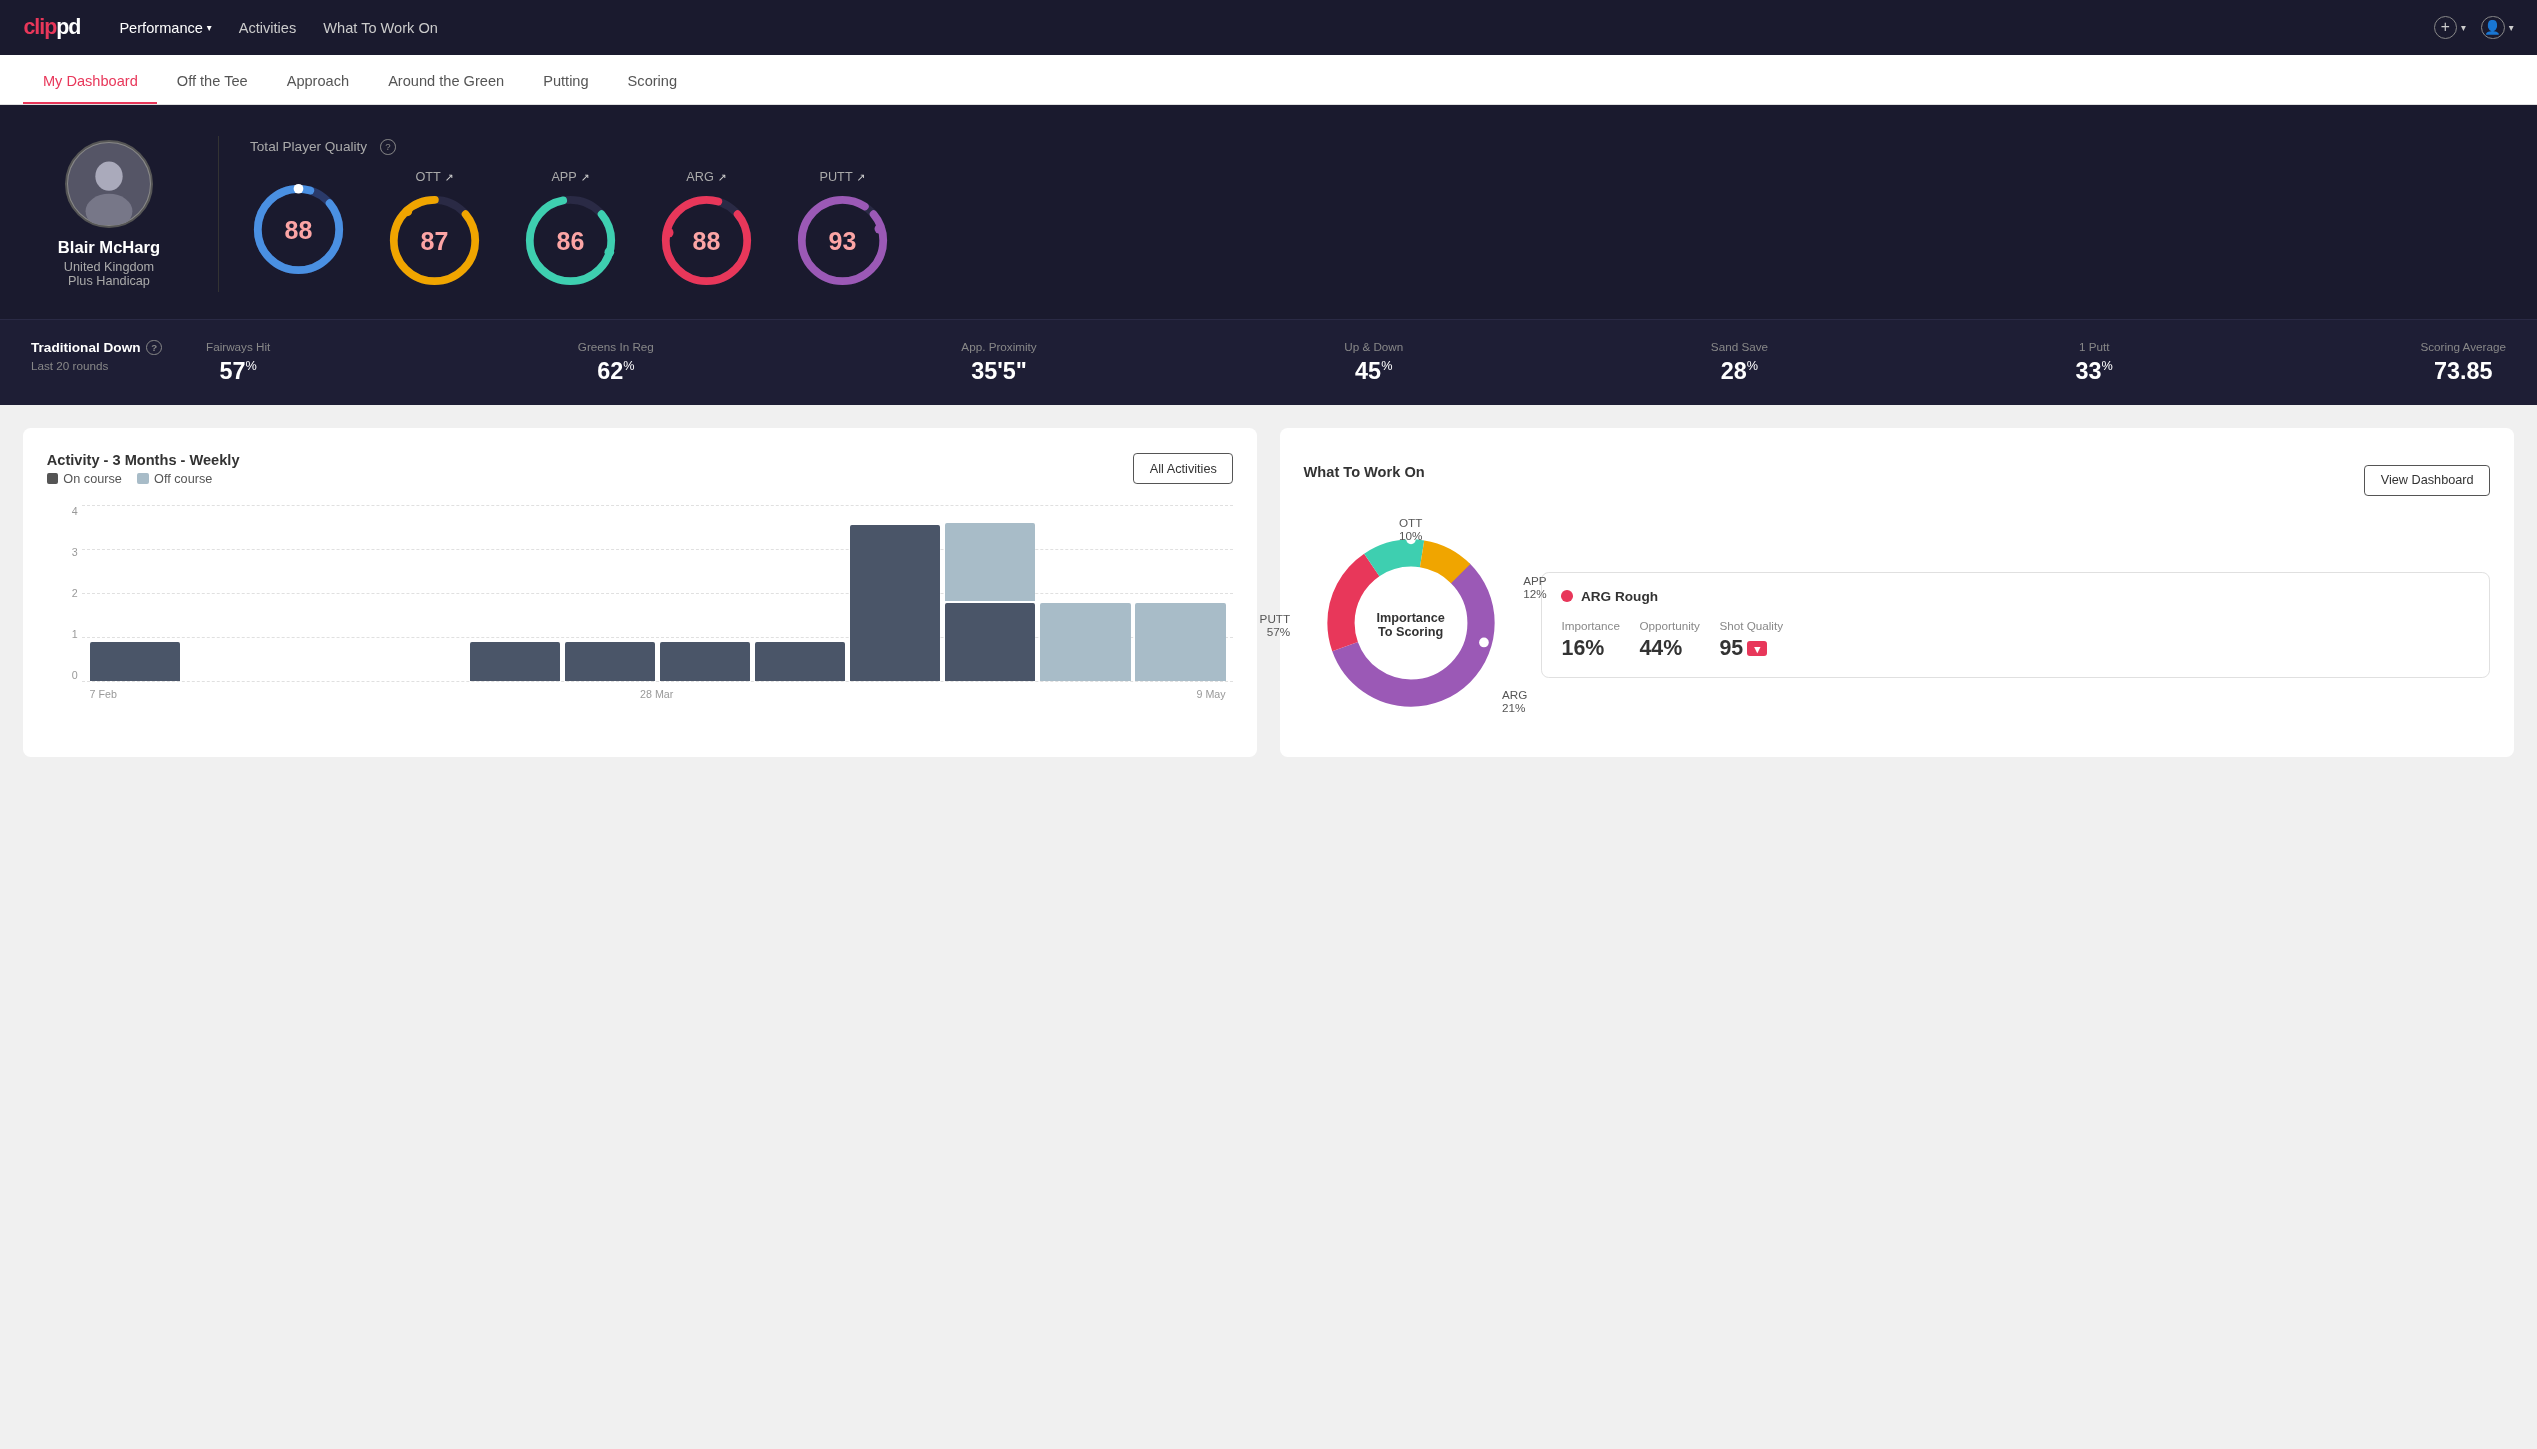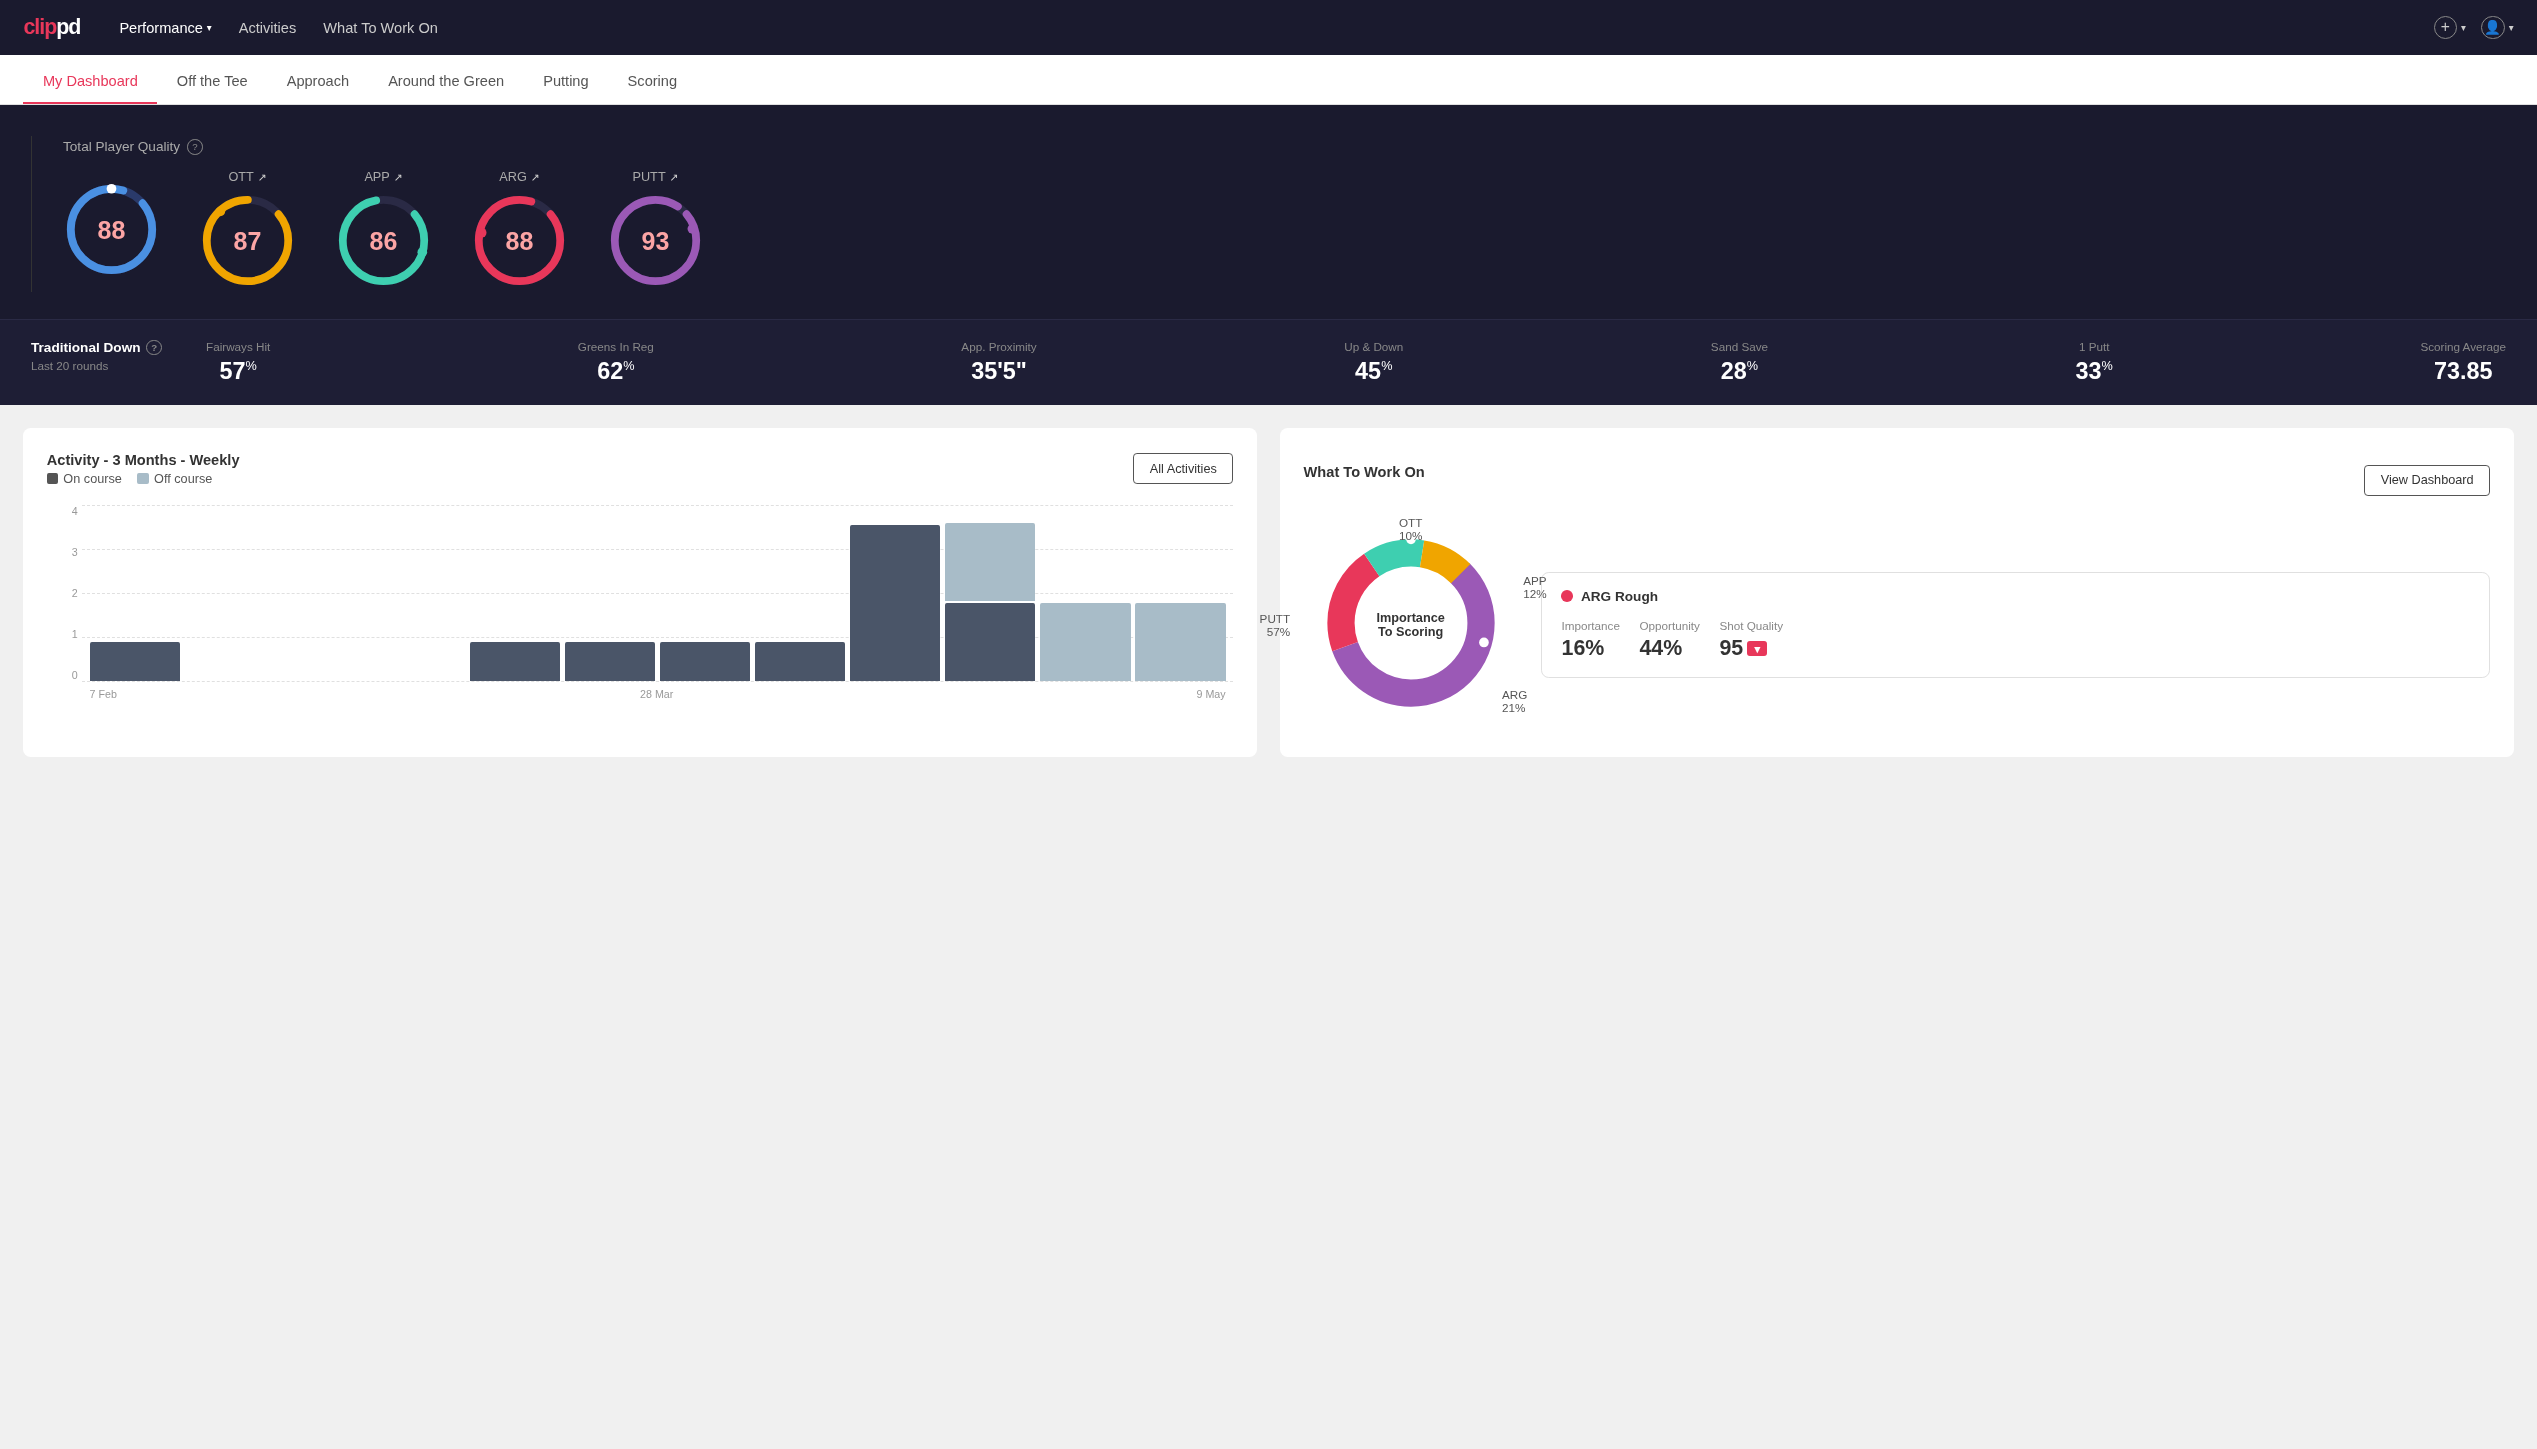--- a/index.html
+++ b/index.html
@@ -42,21 +42,21 @@
     
     .hero { background: #1a1a2e; padding: 31px 31px 27px; }
     .hero-inner { display: flex; align-items: center; gap: 31px; }
     .player-info { display: flex; flex-direction: column; align-items: center; min-width: 156px; }
     .avatar-wrap { width: 88px; height: 88px; border-radius: 50%; overflow: hidden; border: 2.9px solid #555; background: #888; display: flex; align-items: center; justify-content: center; color: #ccc; font-size: 31px; }
     .player-name { color: #fff; font-size: 16.6px; font-weight: 700; margin-top: 9.7px; }
     .player-country { color: #aaa; font-size: 12.7px; margin-top: 1.9px; }
     .player-handicap { color: #aaa; font-size: 12.7px; }
     .divider-v { width: 1px; background: #333; height: 156px; }
     .quality-section { flex: 1; }
-    .quality-label { color: #aaa; font-size: 13.6px; margin-bottom: 15.6px; display: flex; align-items: center; gap: 7px; }
+    .quality-label { color: #aaa; font-size: 13.6px; margin-bottom: 15.6px; display: flex; align-items: center; gap: 13px; }
     .circles-row { display: flex; gap: 39px; align-items: center; }
     .circle-item { display: flex; flex-direction: column; align-items: center; gap: 7.8px; }
     .circle-label { color: #aaa; font-size: 12.7px; display: flex; align-items: center; gap: 3.9px; }
     .circle-label .arrow { color: #ccc; font-size: 10.7px; }
 
     
     .ring-container { position: relative; width: 97px; height: 97px; }
     .ring-container svg { position: absolute; top: 0; left: 0; }
     .ring-number { position: absolute; top: 50%; left: 50%; transform: translate(-50%, -50%); color: #fca5a5; font-size: 25px; font-weight: 700; }
 
@@ -165,20 +165,32 @@
   <a href="#" class="active">My Dashboard</a>
   <a href="#">Off the Tee</a>
   <a href="#">Approach</a>
   <a href="#">Around the Green</a>
   <a href="#">Putting</a>
   <a href="#">Scoring</a>
 </div>
 
 <div class="hero">
   <div class="hero-inner">
+    <div class="player-info">
+      <div class="avatar-wrap">
+        <svg width="82" height="82" viewBox="0 0 84 84" fill="none">
+          <circle cx="42" cy="42" r="42" fill="#556"></circle>
+          <ellipse cx="42" cy="34" rx="14" ry="15" fill="#aab"></ellipse>
+          <ellipse cx="42" cy="70" rx="24" ry="18" fill="#778"></ellipse>
+        </svg>
+      </div>
+      <div class="player-name">Blair McHarg</div>
+      <div class="player-country">United Kingdom</div>
+      <div class="player-handicap">Plus Handicap</div>
+    </div>
     <div class="divider-v"></div>
     <div class="quality-section">
       <div class="quality-label">
         <span>Total Player Quality</span>
         <span class="help-icon">?</span>
       </div>
       <div class="circles-row">
 
         <div class="circle-item">
           <div class="ring-container">

